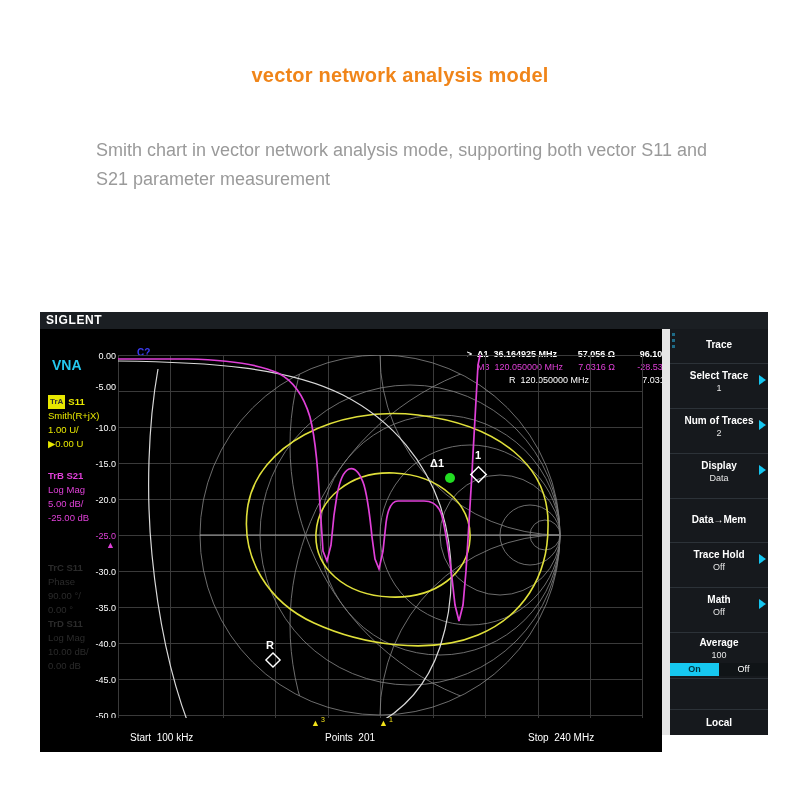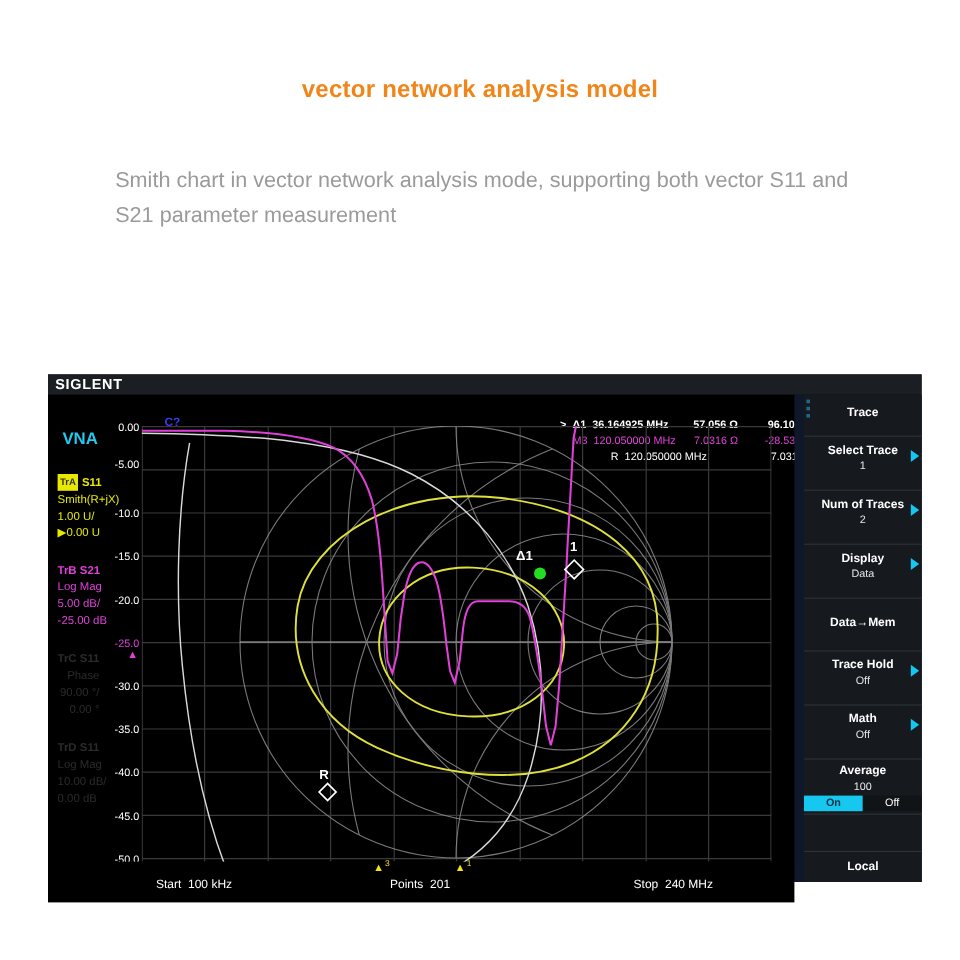--- a/index.html
+++ b/index.html
@@ -47,21 +47,21 @@
 
   
   .trace-block{position:absolute;left:8px;font-size:9.5px;line-height:14px;white-space:nowrap;}
   .trace-block .hdr{font-weight:bold;}
   .chip{
     display:inline-block;background:#e8e800;color:#333;padding:0 2px;
     font-size:8px;font-weight:bold;margin-right:3px;vertical-align:1px;
   }
   #trA{top:66px;color:#e8e800;}
   #trB{top:140px;color:#e040d8;}
-  #trC{top:214px;color:#2b2b2b;text-align:right;}
+  #trC{top:232px;color:#2b2b2b;}
   #trD{top:288px;color:#2b2b2b;}
 
   
   #yaxis{position:absolute;left:0;top:17px;width:78px;height:406px;}
   .ytick{position:absolute;right:2px;font-size:9px;color:#fff;white-space:nowrap;}
   .ytick.hl{color:#e040d8;}
   #yref-tri{position:absolute;left:66px;font-size:9px;color:#e040d8;line-height:8px;}
 
   
   #plot{position:absolute;left:78px;top:26px;width:525px;height:372px;}
@@ -88,21 +88,21 @@
   
   #status{position:absolute;left:0;top:389px;width:622px;height:34px;background:#000;}
   .st{position:absolute;top:14px;font-size:10px;color:#fff;white-space:nowrap;}
   #st-start{left:90px;}
   #st-points{left:285px;}
   #st-stop{left:488px;}
   .mk-tri{position:absolute;top:1px;font-size:9px;color:#f2e21a;line-height:9px;}
   .mk-tri span{font-size:7px;color:#f2e21a;position:relative;top:-4px;left:1px;}
 
   
-  #menu{position:absolute;left:622px;top:17px;width:106px;height:406px;background:#0f172a;}
+  #menu{position:absolute;left:622px;top:17px;width:106px;height:406px;background:#e5e5e5;}
   .mi{
     position:absolute;left:8px;width:98px;background:#16191d;
     border-top:1px solid #2c3238;box-sizing:border-box;
     text-align:center;color:#fff;
   }
   .mi .t{font-size:10px;font-weight:bold;line-height:13px;padding-top:5px;}
   .mi .v{font-size:9px;line-height:12px;color:#e6e6e6;}
   .arrow{
     position:absolute;right:2px;top:11px;width:0;height:0;
     border-left:7px solid #15c6f0;border-top:5px solid transparent;border-bottom:5px solid transparent;

